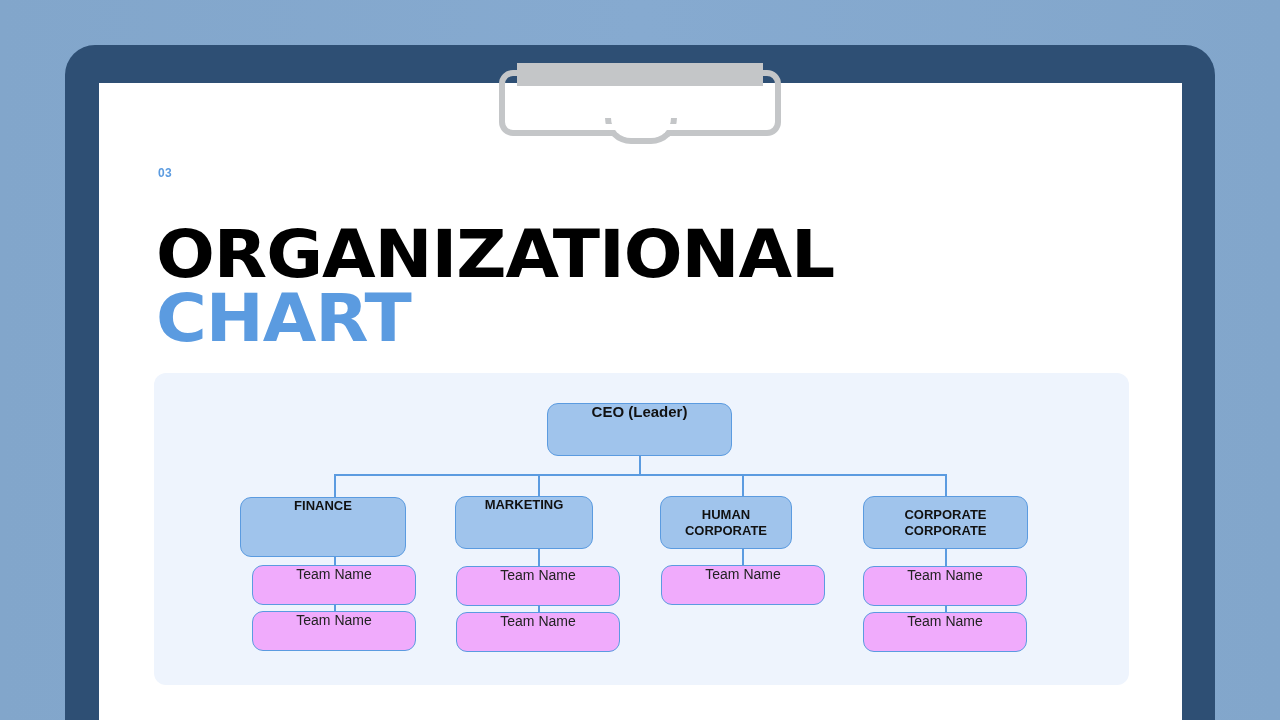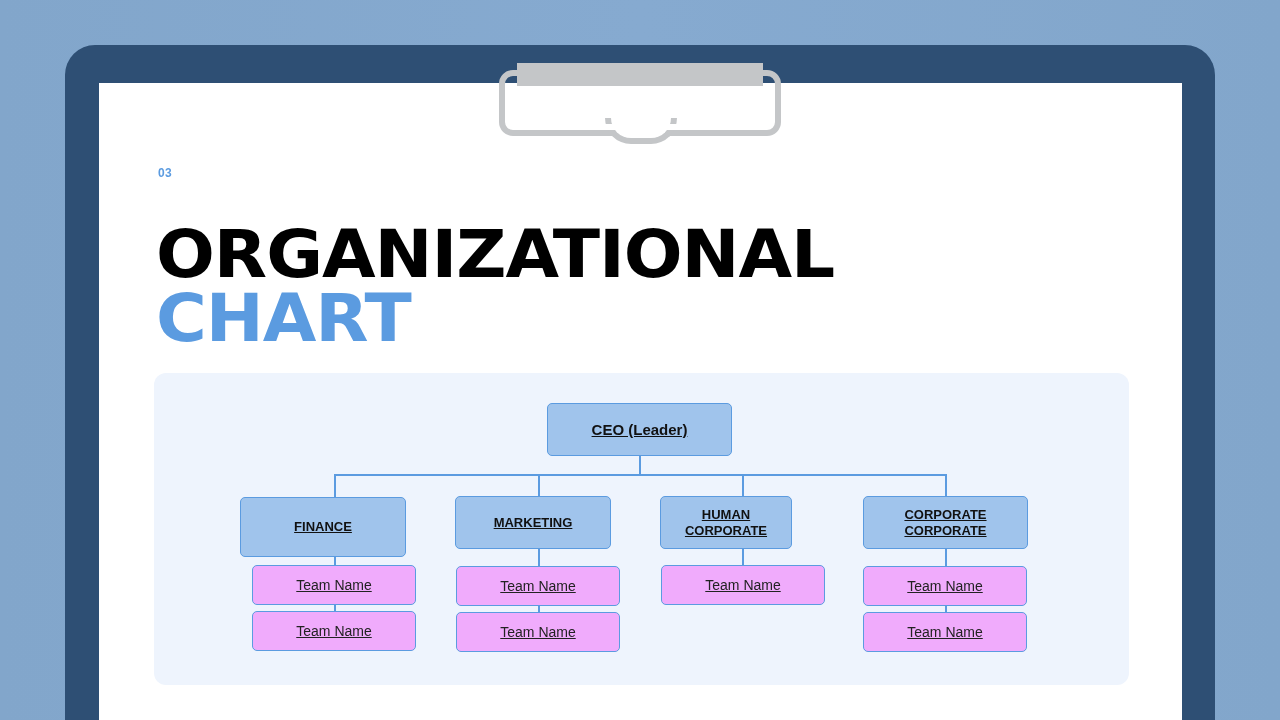--- a/index.html
+++ b/index.html
@@ -48,22 +48,22 @@
     position: absolute; left: 156px; top: 286px; font-size: 66px; font-weight: 900;
     color: #5b9be0; letter-spacing: -1px; font-family: "DejaVu Sans", sans-serif; line-height: 66px;
     transform: scaleX(1.05); transform-origin: left;
   }
   .chart-area {
     position: absolute; left: 154px; top: 373px; width: 975px; height: 312px;
     background: #eef4fd; border-radius: 12px;
   }
   .line { position: absolute; background: #5b9be0; }
   .node {
-    position: absolute; display: flex; align-items: center; justify-content: center;
-    text-align: center; border: 1.5px solid #5b9be0; border-radius: 5px; text-decoration: underline;
+    position: absolute; display: flex; justify-content: center;
+    text-align: center; border: 1.5px solid #5b9be0; border-radius: 11px;
   }
   .node.head {
     background: #a0c4ec; font-weight: bold; color: #111; font-size: 13px; line-height: 16px;
   }
   .node.ceo { font-size: 15px; }
   .node.team {
     background: #f0abfc; color: #222; font-size: 14px;
   }
 </style>
 </head>
@@ -96,21 +96,21 @@
 <div class="line" style="left:742px;top:548px;width:1.5px;height:18px;"></div>
 <div class="line" style="left:945px;top:548px;width:1.5px;height:66px;"></div>
 
 <div class="node head ceo" style="left:547px;top:403px;width:185px;height:53px;">
   <span>CEO (Leader)</span>
 </div>
 
 <div class="node head" style="left:240px;top:497px;width:166px;height:60px;">
   <span>FINANCE</span>
 </div>
-<div class="node head" style="left:455px;top:496px;width:156px;height:53px;">
+<div class="node head" style="left:455px;top:496px;width:138px;height:53px;">
   <span>MARKETING</span>
 </div>
 <div class="node head" style="left:660px;top:496px;width:132px;height:53px;flex-direction:column;">
   <span>HUMAN</span>
   <span>CORPORATE</span>
 </div>
 <div class="node head" style="left:863px;top:496px;width:165px;height:53px;flex-direction:column;">
   <span>CORPORATE</span>
   <span>CORPORATE</span>
 </div>

